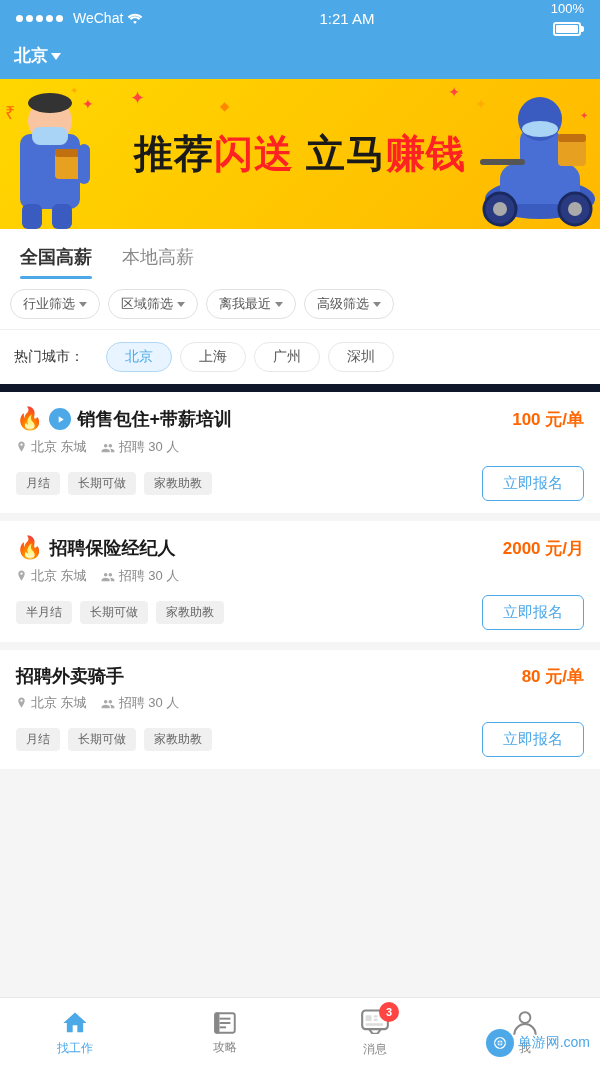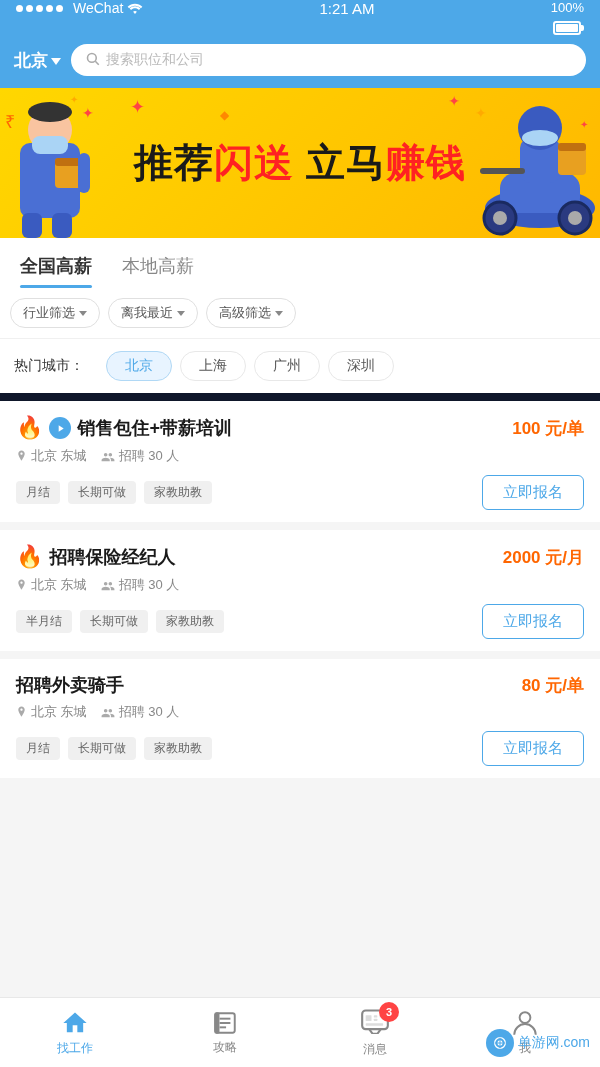--- a/index.html
+++ b/index.html
@@ -4,21 +4,21 @@
   <meta name="viewport" content="width=600">
   <style>
     * { margin: 0; padding: 0; box-sizing: border-box; }
     body { width: 600px; min-height: 1067px; font-family: -apple-system, "PingFang SC", "Helvetica Neue", sans-serif; background: #f5f5f5; overflow-x: hidden; }
 
     
     .status-bar {
       background: #4da8e8;
       height: 36px;
       display: flex;
-      align-items: flex-start;
+      align-items: center;
       justify-content: space-between;
       padding: 0 16px;
       color: white;
       font-size: 13px;
     }
     .status-left { display: flex; align-items: center; gap: 4px; }
     .signal-dots { display: flex; gap: 3px; }
     .signal-dot { width: 7px; height: 7px; border-radius: 50%; background: white; }
     .status-center { font-size: 15px; font-weight: 500; }
     .status-right { display: flex; align-items: center; gap: 6px; font-size: 13px; flex-direction: column; }
@@ -307,29 +307,20 @@
       <div class="battery-fill"></div>
     </div>
   </div>
 </div>
 
 <div class="header">
   <div class="location-btn">
     <span style="color:white;font-size:17px;font-weight:600;">北京</span>
     <div class="chevron-down"></div>
   </div>
-  <div class="search-bar">
-    <span class="search-icon-wrap">
-      <svg width="15" height="15" viewBox="0 0 24 24" fill="none" stroke="#aaa" stroke-width="2.5">
-        <circle cx="11" cy="11" r="7"></circle>
-        <line x1="16.5" y1="16.5" x2="22" y2="22"></line>
-      </svg>
-    </span>
-    <span class="search-placeholder">搜索职位和公司</span>
-  </div>
 </div>
 
 <div class="banner">
 
   <svg style="position:absolute;left:0;bottom:0;z-index:3;" width="120" height="150" viewBox="0 0 120 150">
 
     <rect x="20" y="55" width="60" height="75" rx="10" fill="#4a6fd4"></rect>
 
     <circle cx="50" cy="42" r="22" fill="#f9c4a0"></circle>
 
@@ -388,20 +379,24 @@
 </div>
 
 <div class="tabs-section">
   <div class="tab-item active">全国高薪</div>
   <div class="tab-item inactive">本地高薪</div>
 </div>
 
 <div class="filters">
   <div class="filter-btn">
     <span>行业筛选</span>
+    <div class="filter-chevron"></div>
+  </div>
+  <div class="filter-btn">
+    <span>区域筛选</span>
     <div class="filter-chevron"></div>
   </div>
   <div class="filter-btn">
     <span>离我最近</span>
     <div class="filter-chevron"></div>
   </div>
   <div class="filter-btn">
     <span>高级筛选</span>
     <div class="filter-chevron"></div>
   </div>

